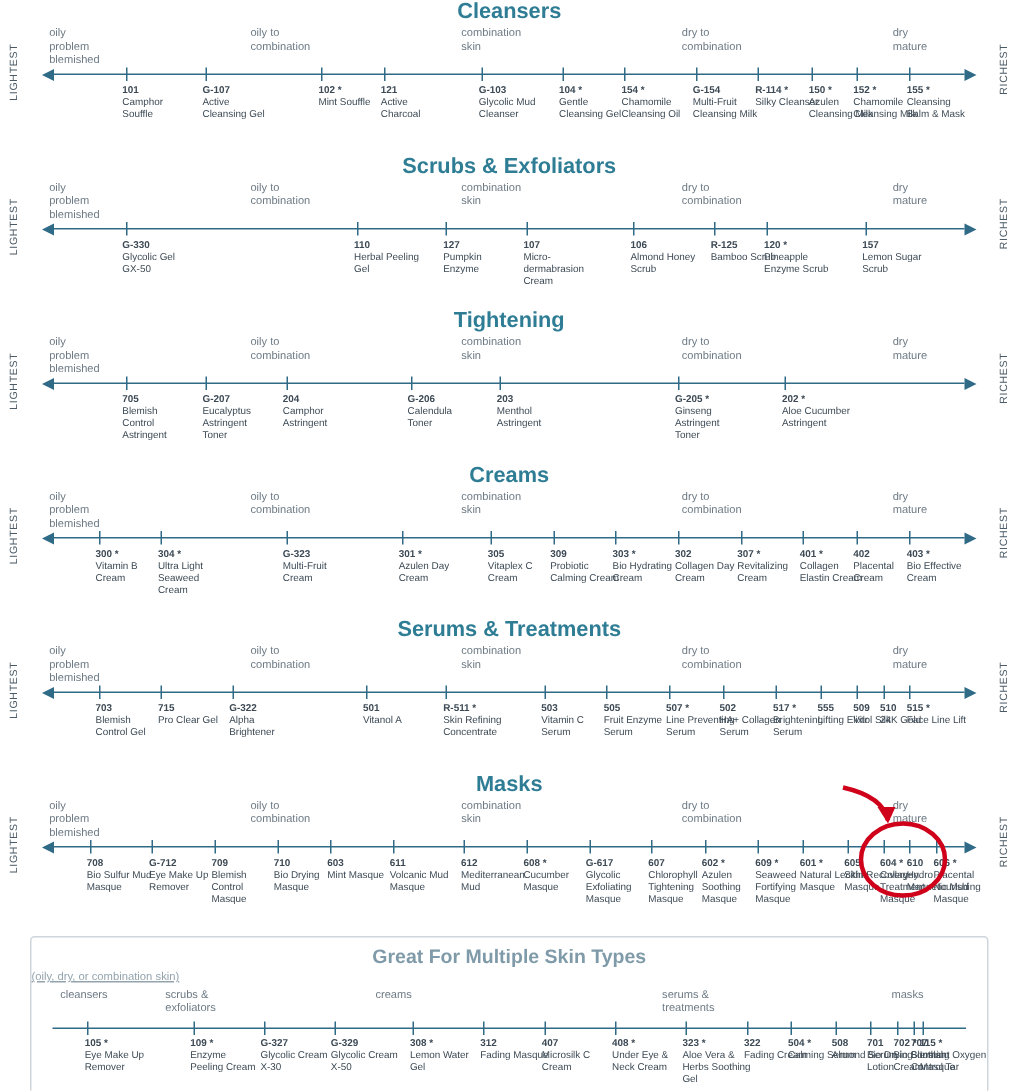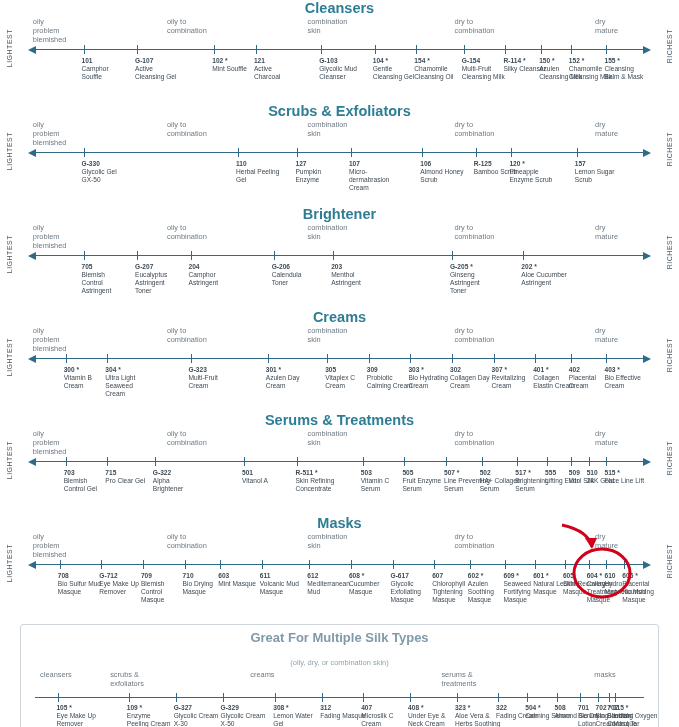--- a/index.html
+++ b/index.html
@@ -78,21 +78,21 @@
     margin:6px 20px 0 20px;
     border:1px solid #cfd6db;
     border-radius:3px;
     position:relative;
     padding:5px 0 6px 0;
   }
   .multi-title{
     text-align:center;font-size:13px;font-weight:bold;color:#7f9aa8;
   }
   .multi-sub{
-    text-align:center;font-size:7.5px;color:#93a4ae;margin-top:13px;
+    font-size:7.5px;color:#93a4ae;margin-top:1px;text-decoration:underline;
   }
   .multi-cats{position:relative;height:22px;margin-top:3px;}
   .mcat{
     position:absolute;font-size:7.4px;color:#6d7a85;white-space:pre-line;line-height:9px;
   }
   .multi-axis{position:relative;height:12px;}
   .multi-axis .axis-line{left:14px;right:14px;top:5px;background:#2f6a86;}
   .multi-prods{position:relative;height:48px;}
 
   
@@ -189,21 +189,21 @@
           <div class="prod" style="left: calc(31.62% + 14px);"><b>110</b><br>Herbal Peeling Gel</div>
           <div class="prod" style="left: calc(40.92% + 14px);"><b>127</b><br>Pumpkin Enzyme</div>
           <div class="prod" style="left: calc(49.29% + 14px);"><b>107</b><br>Micro-dermabrasion Cream</div>
           <div class="prod" style="left: calc(60.45% + 14px);"><b>106</b><br>Almond Honey Scrub</div>
           <div class="prod" style="left: calc(68.82% + 14px);"><b>R-125</b><br>Bamboo Scrub</div>
           <div class="prod" style="left: calc(74.4% + 14px);"><b>120 *</b><br>Pineapple Enzyme Scrub</div>
           <div class="prod" style="left: calc(84.63% + 14px);"><b>157</b><br>Lemon Sugar Scrub</div>
         </div>
       </div>
       <div class="section">
-        <div class="section-title teal">Brightener</div>
+        <div class="section-title teal">Tightening</div>
         <div class="zones">
           <div class="zone" style="left: 2%;">oily
 problem
 blemished</div>
           <div class="zone" style="left: 23%;">oily to
 combination</div>
           <div class="zone" style="left: 45%;">combination
 skin</div>
           <div class="zone" style="left: 68%;">dry to
 combination</div>
@@ -391,21 +391,21 @@
           <div class="prod" style="left: calc(78.12% + 14px);"><b>601 *</b><br>Natural Lecithin Masque</div>
           <div class="prod" style="left: calc(82.77% + 14px);"><b>605</b><br>Skin Recovery Masque</div>
           <div class="prod" style="left: calc(86.49% + 14px);"><b>604 *</b><br>Collagen Treatment Masque</div>
           <div class="prod" style="left: calc(89.28% + 14px);"><b>610</b><br>Hydro Magnetic Mud</div>
           <div class="prod" style="left: calc(92.07% + 14px);"><b>606 *</b><br>Placental Nourishing Masque</div>
         </div>
       </div>
     </div>
 
   <div class="multi">
-    <div class="multi-title">Great For Multiple Silk Types</div>
+    <div class="multi-title">Great For Multiple Skin Types</div>
     <div class="multi-sub">(oily, dry, or combination skin)</div>
     <div class="multi-cats" id="multi-cats">
         <div class="mcat" style="left: 3%;">cleansers</div>
         <div class="mcat" style="left: 14%;">scrubs &amp;
 exfoliators</div>
         <div class="mcat" style="left: 36%;">creams</div>
         <div class="mcat" style="left: 66%;">serums &amp;
 treatments</div>
         <div class="mcat" style="left: 90%;">masks</div>
       </div>

